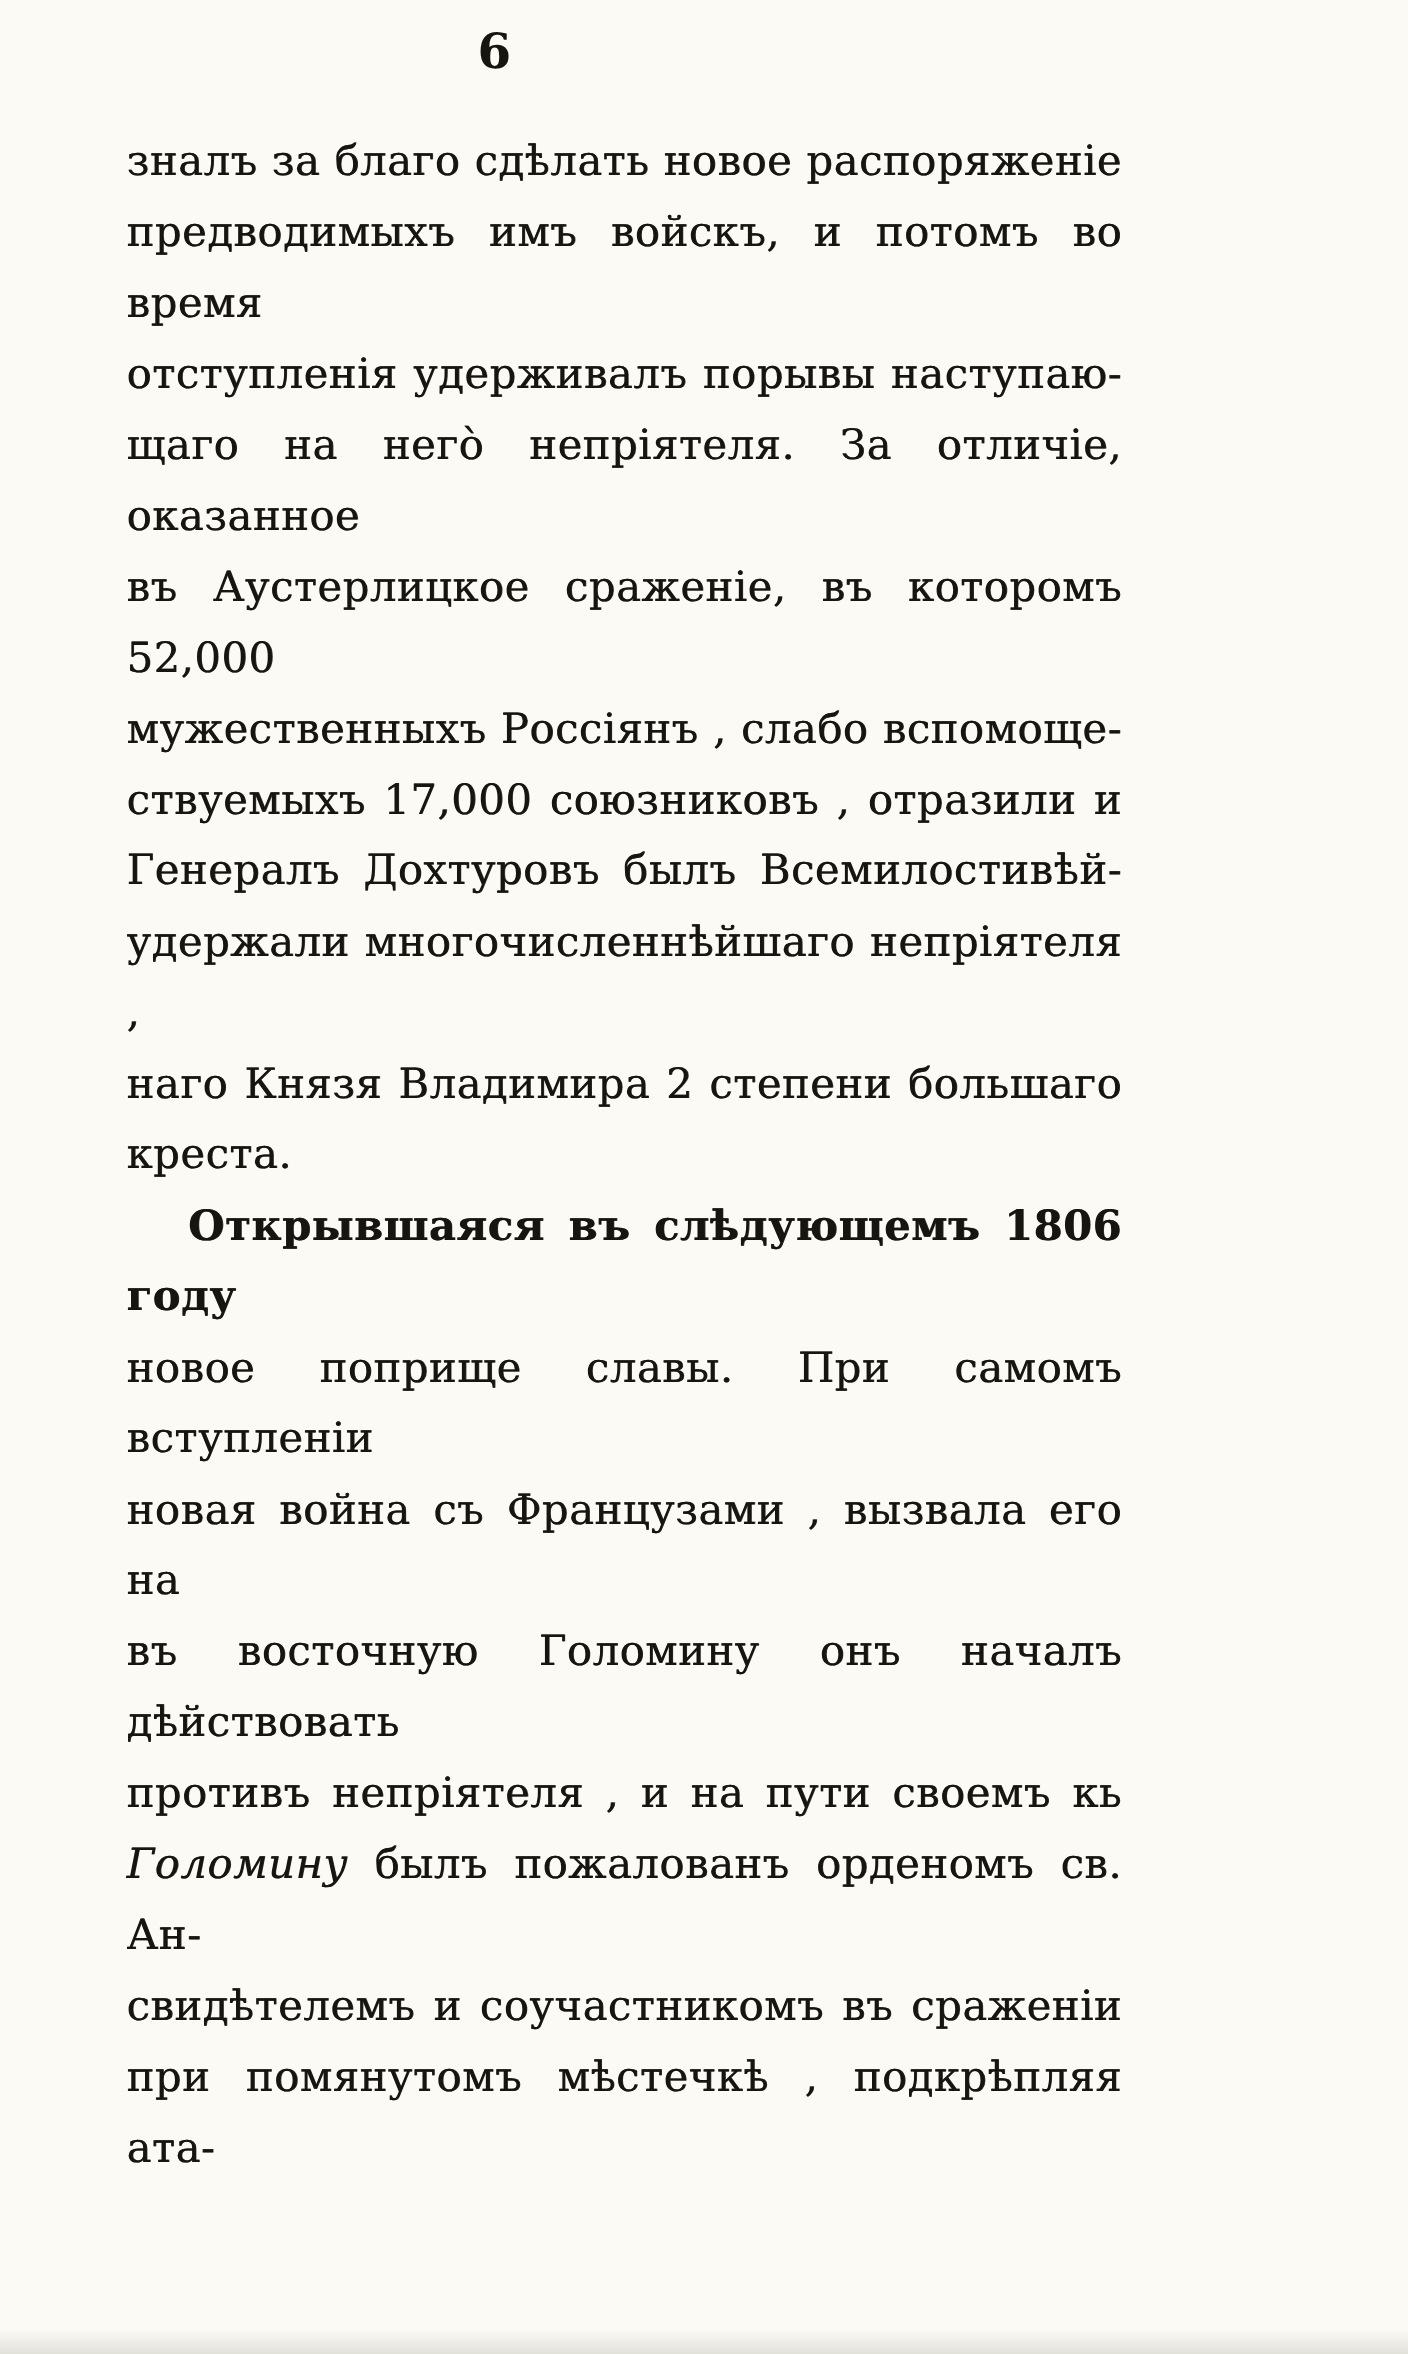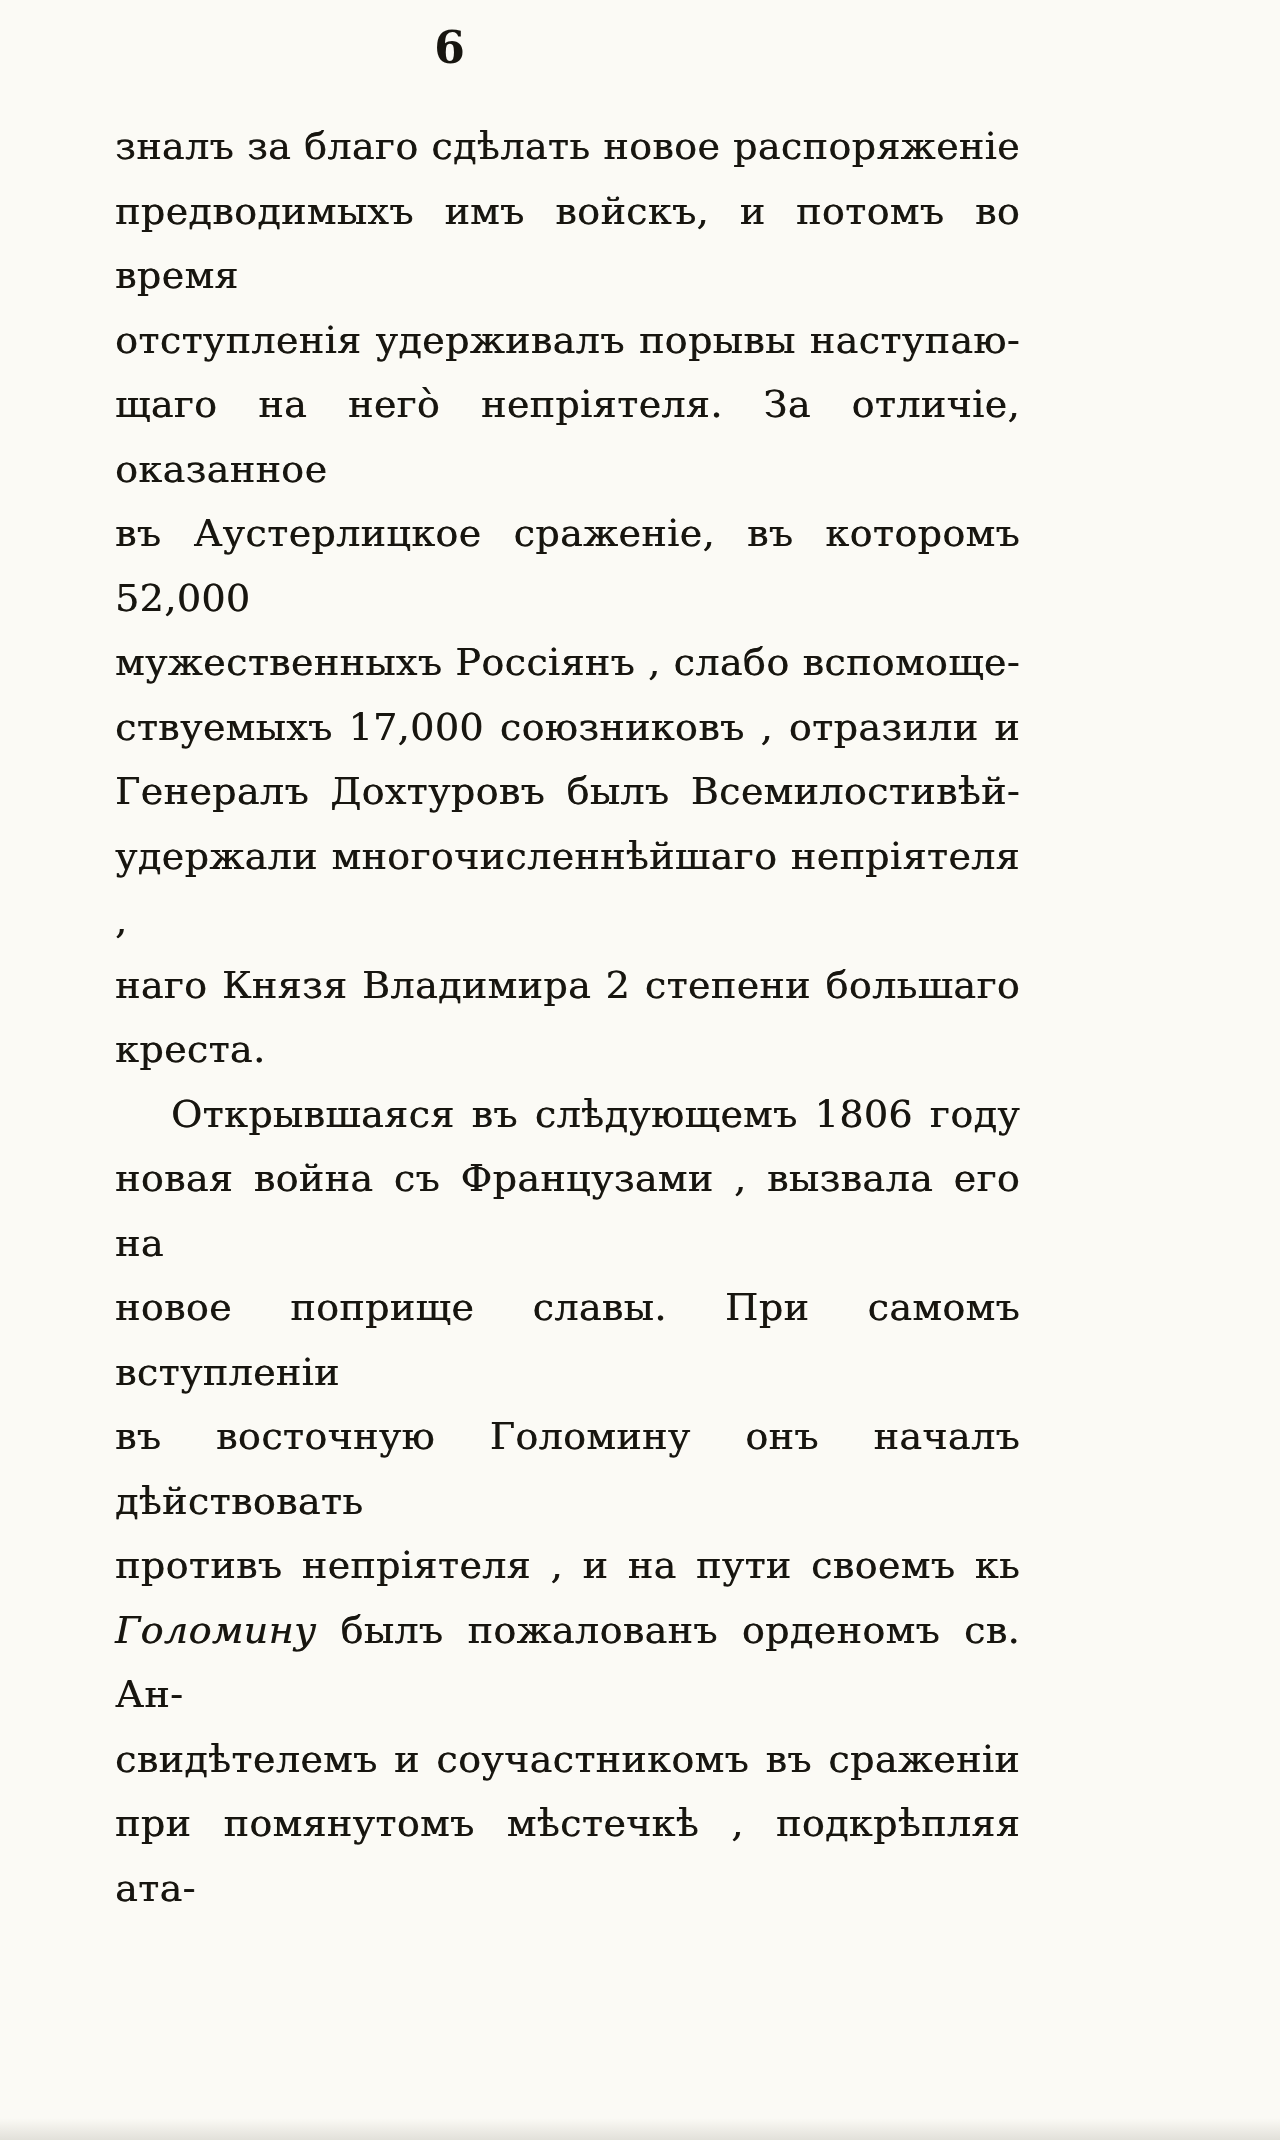--- a/index.html
+++ b/index.html
@@ -36,21 +36,21 @@
     font-size: 38px;
     line-height: 64.5px;
     letter-spacing: 0.4px;
     text-shadow: 0.5px 0 0 rgba(23, 21, 15, 0.85);
   }
   .paragraph { margin: 0; }
   .line {
     text-align: justify;
     text-align-last: justify;
   }
-  .line.indent-first { text-indent: 56px; }
+  .line.indent-first { text-indent: 56px; font-weight: bold; }
   .line.para-last { text-align-last: left; }
   .italic { font-style: italic; }
   .scan-edge-bottom {
     position: absolute;
     left: 0;
     bottom: 0;
     width: 100%;
     height: 22px;
     background: linear-gradient(to bottom, rgba(210,208,200,0), rgba(205,203,195,0.55));
   }
@@ -70,22 +70,22 @@
         <div class="line"><span>въ Аустерлицкое сраженіе, въ которомъ 52,000</span></div>
         <div class="line"><span>мужественныхъ Россіянъ , слабо вспомоще-</span></div>
         <div class="line"><span>ствуемыхъ 17,000 союзниковъ , отразили и</span></div>
         <div class="line"><span>Генералъ Дохтуровъ былъ Всемилостивѣй-</span></div>
         <div class="line"><span>удержали многочисленнѣйшаго непріятеля ,</span></div>
         <div class="line"><span>наго Князя Владимира 2 степени большаго</span></div>
         <div class="line para-last"><span>креста.</span></div>
       </div>
       <div class="paragraph">
         <div class="line indent-first"><span>Открывшаяся въ слѣдующемъ 1806 году</span></div>
+        <div class="line"><span>новое поприще славы. При самомъ вступленіи</span></div>
         <div class="line"><span>новая война съ Французами , вызвала его на</span></div>
-        <div class="line"><span>новое поприще славы. При самомъ вступленіи</span></div>
         <div class="line"><span>въ восточную Голомину онъ началъ дѣйствовать</span></div>
         <div class="line"><span>противъ непріятеля , и на пути своемъ кь</span></div>
         <div class="line"><span class="italic">Голомину</span><span> былъ пожалованъ орденомъ св. Ан-</span></div>
         <div class="line"><span>свидѣтелемъ и соучастникомъ въ сраженіи</span></div>
         <div class="line"><span>при помянутомъ мѣстечкѣ , подкрѣпляя ата-</span></div>
       </div>
     </div>
 
   <div class="scan-edge-bottom"></div>
 </div>

